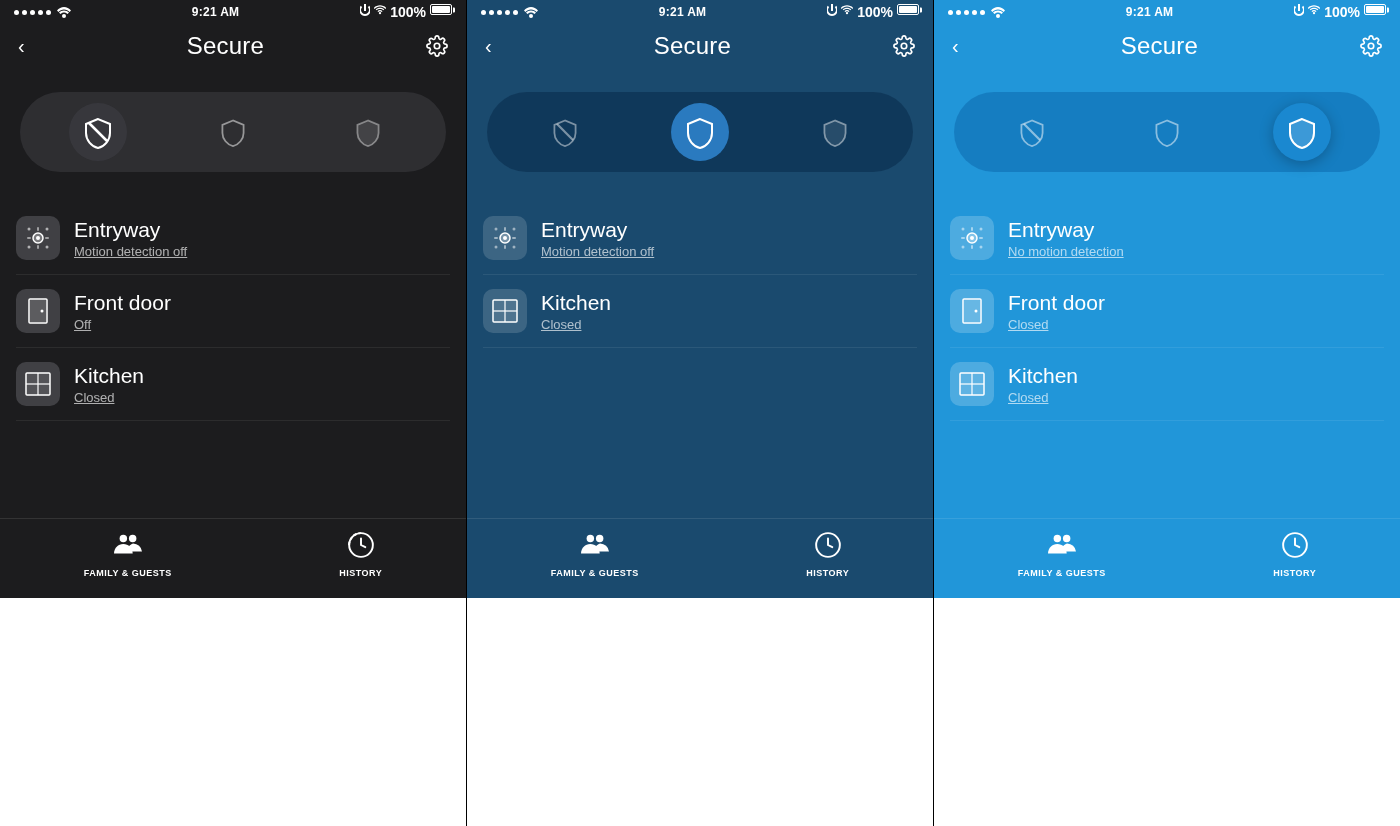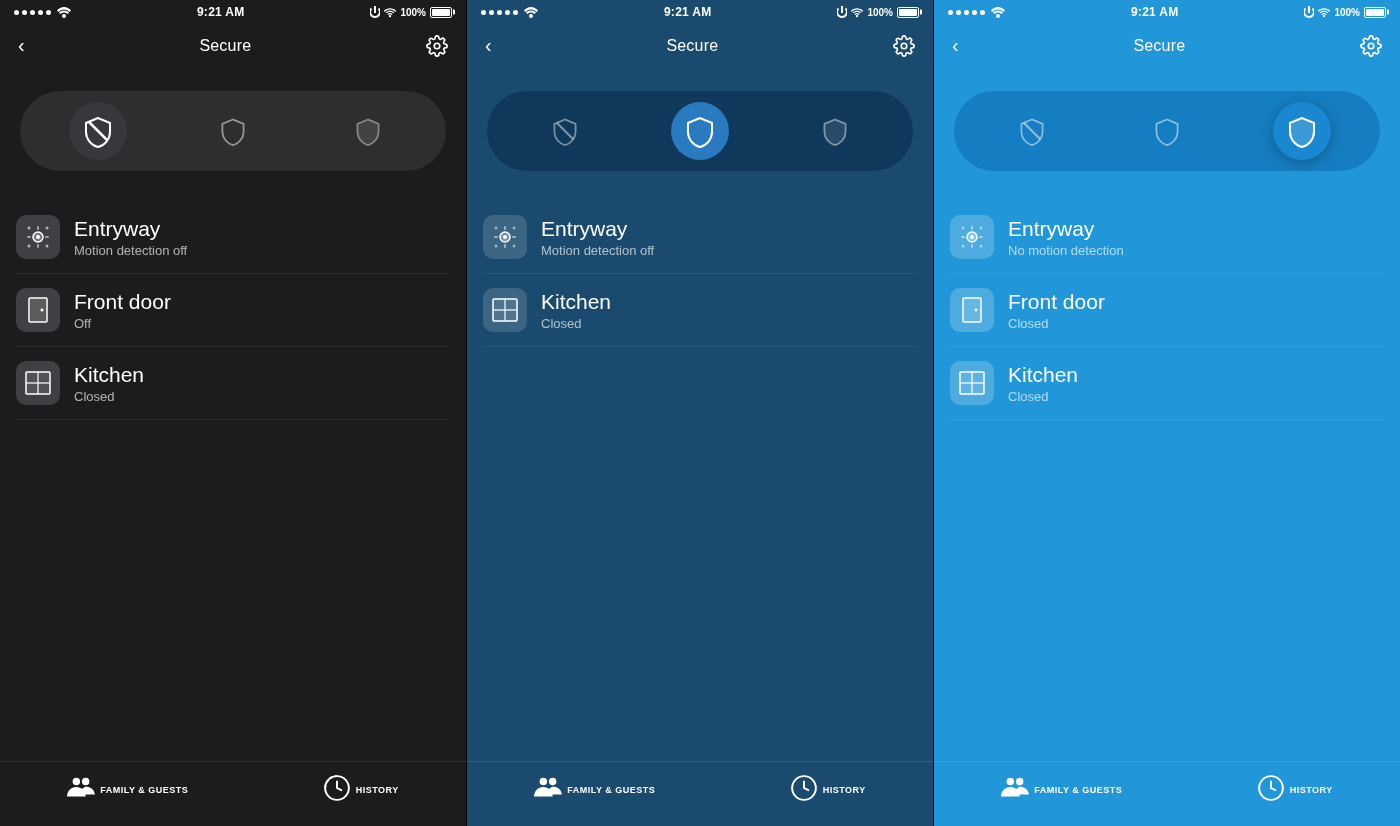--- a/index.html
+++ b/index.html
@@ -10,21 +10,21 @@
       flex-direction: row;
       font-family: -apple-system, 'Helvetica Neue', Arial, sans-serif;
       overflow: hidden;
     }
 
     
     .phone-panel {
       flex: 1;
       display: flex;
       flex-direction: column;
-      height: 826px;
+      height: 598px;
       overflow: hidden;
     }
 
     .phone-panel.dark {
       background: #1c1c1e;
       color: #ffffff;
     }
 
     .phone-panel.mid-blue {
       background: #1a4a6e;
@@ -50,21 +50,21 @@
     .status-bar .dots {
       display: flex; gap: 3px; align-items: center;
     }
     .status-bar .dot {
       width: 5px; height: 5px; border-radius: 50%; background: white;
     }
     .status-bar .time {
       font-size: 12px; font-weight: 600; letter-spacing: 0.3px;
     }
     .status-bar .right-icons {
-      display: flex; align-items: center; gap: 4px; font-size: 10px;
+      display: flex; align-items: flex-start; gap: 4px; font-size: 14px;
     }
     .battery-icon {
       display: inline-flex; align-items: center;
     }
     .battery-body {
       width: 22px; height: 11px; border: 1.5px solid white; border-radius: 2px; position: relative; display: flex; align-items: center; padding: 1px;
     }
     .battery-body::after {
       content: ''; position: absolute; right: -4px; top: 50%; transform: translateY(-50%); width: 2px; height: 5px; background: white; border-radius: 0 1px 1px 0;
     }
@@ -73,21 +73,21 @@
     }
 
     
     .header {
       display: flex;
       align-items: center;
       justify-content: space-between;
       padding: 10px 16px 12px 16px;
     }
     .header-title {
-      font-size: 16px;
+      font-size: 24px;
       font-weight: 400;
       letter-spacing: 0.2px;
     }
     .header-btn {
       background: none; border: none; color: white; cursor: pointer;
       font-size: 18px; padding: 2px;
       display: flex; align-items: center; justify-content: center;
     }
     .back-btn {
       font-size: 20px; font-weight: 300;
@@ -175,35 +175,36 @@
 
     .device-text .device-name {
       font-size: 21px;
       font-weight: 500;
       color: white;
     }
     .device-text .device-status {
       font-size: 13px;
       color: rgba(255,255,255,0.65);
       margin-top: 2px;
+      text-decoration: underline;
     }
     .device-item.muted .device-text .device-name,
     .device-item.muted .device-text .device-status {
       color: rgba(255,255,255,0.35);
     }
 
     
     .bottom-nav {
       display: flex;
       justify-content: space-around;
       padding: 12px 0 20px 0;
       border-top: 1px solid rgba(255,255,255,0.1);
     }
     .nav-item {
-      display: flex; align-items: center; gap: 5px;
+      display: flex; flex-direction: column; align-items: center; gap: 5px;
       cursor: pointer;
     }
     .nav-item .nav-icon svg {
       width: 28px; height: 28px;
     }
     .nav-item .nav-label {
       font-size: 9px;
       font-weight: 700;
       letter-spacing: 0.5px;
       color: white;

